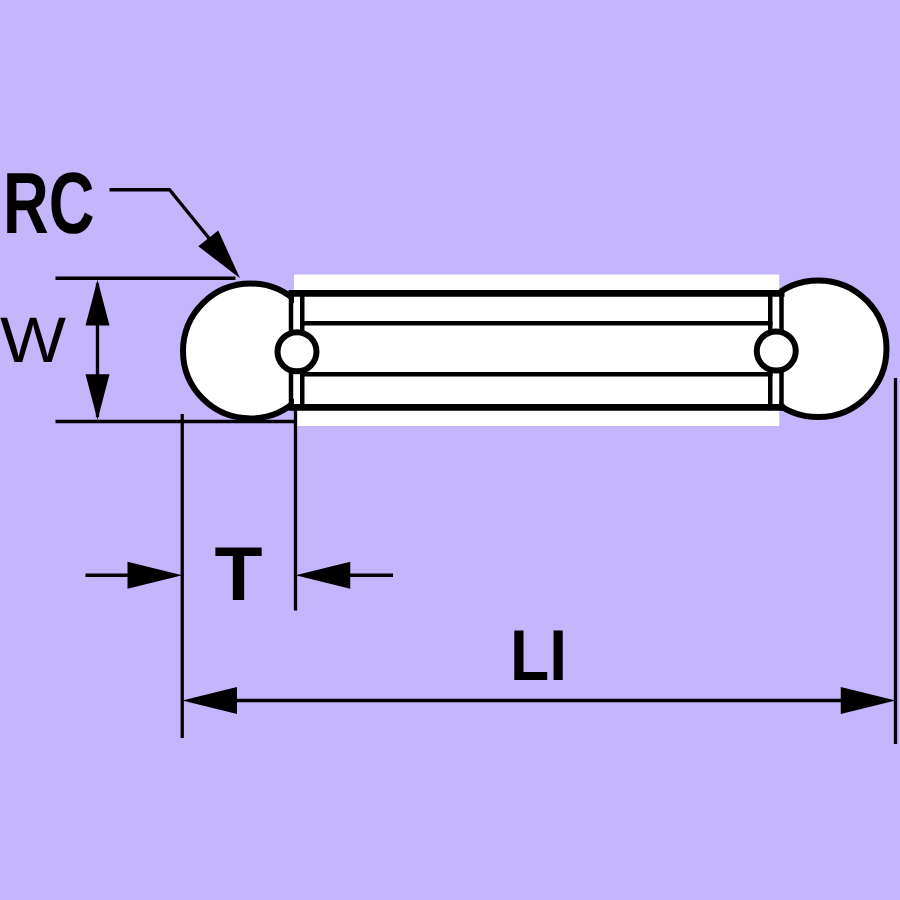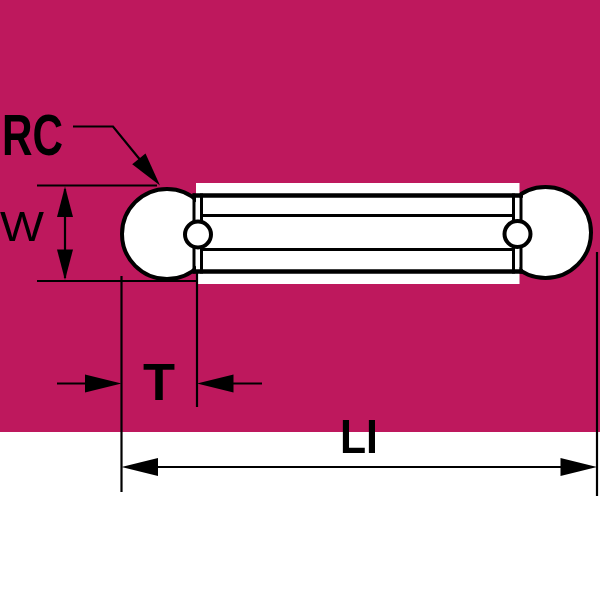--- a/index.html
+++ b/index.html
@@ -2,21 +2,21 @@
 <html><head>
 <meta charset="utf-8">
 <style>
   html, body { margin: 0; padding: 0; }
   body {
     width: 600px; height: 600px;
     background: #ffffff;
     font-family: "Liberation Sans", "DejaVu Sans", sans-serif;
     overflow: hidden;
   }
-  .canvas { position: relative; width: 600px; height: 432px; background: #be185d; }
+  .canvas { position: relative; width: 600px; height: 600px; background: #c4b5fd; }
   svg { display: block; }
   .body-stroke { stroke-width: 4px; fill: #ffffff; }
   .body-line   { stroke-width: 4.5px; fill: none; }
   .inner-line  { stroke-width: 3px; fill: none; }
   .seam-line   { stroke-width: 3px; fill: none; }
   .cover       { fill: #ffffff; stroke: none; }
   .dim-line    { stroke-width: 2.2px; fill: none; }
   .arrow-head  { stroke: none; }
   text { user-select: none; }
   .lbl-rc { font-size: 58px; font-weight: bold; }

